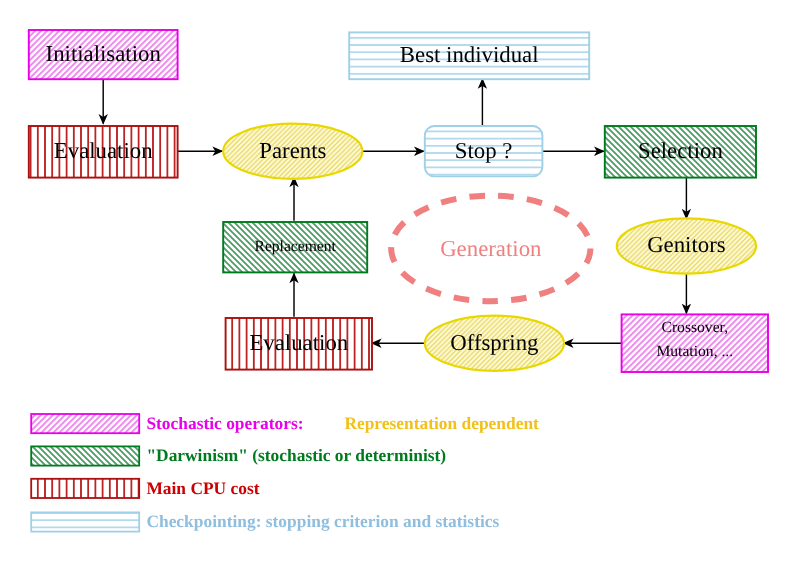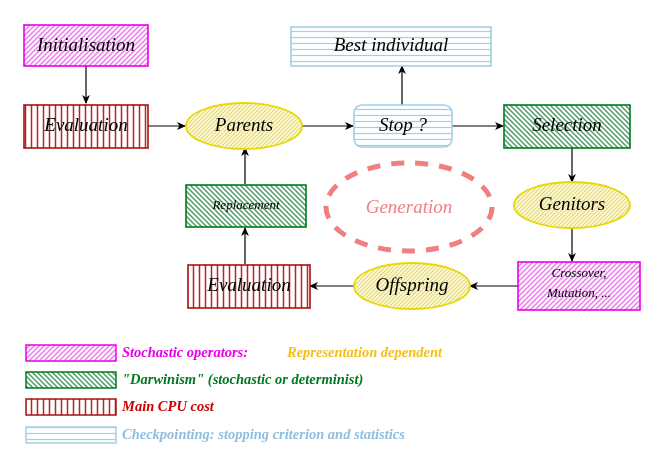--- a/index.html
+++ b/index.html
@@ -13,21 +13,20 @@
     font-family: "Liberation Serif", serif;
     position: relative;
     overflow: hidden;
   }
   #diagram-root {
     position: absolute;
     left: 0;
     top: 0;
     width: 662px;
     height: 471px;
-    font-style: italic;
   }
   svg { display: block; }
   .node-label {
     font-family: "Liberation Serif", serif;
     font-size: 19px;
     fill: #000000;
     text-anchor: middle;
     dominant-baseline: middle;
   }
   .node-label.small {

